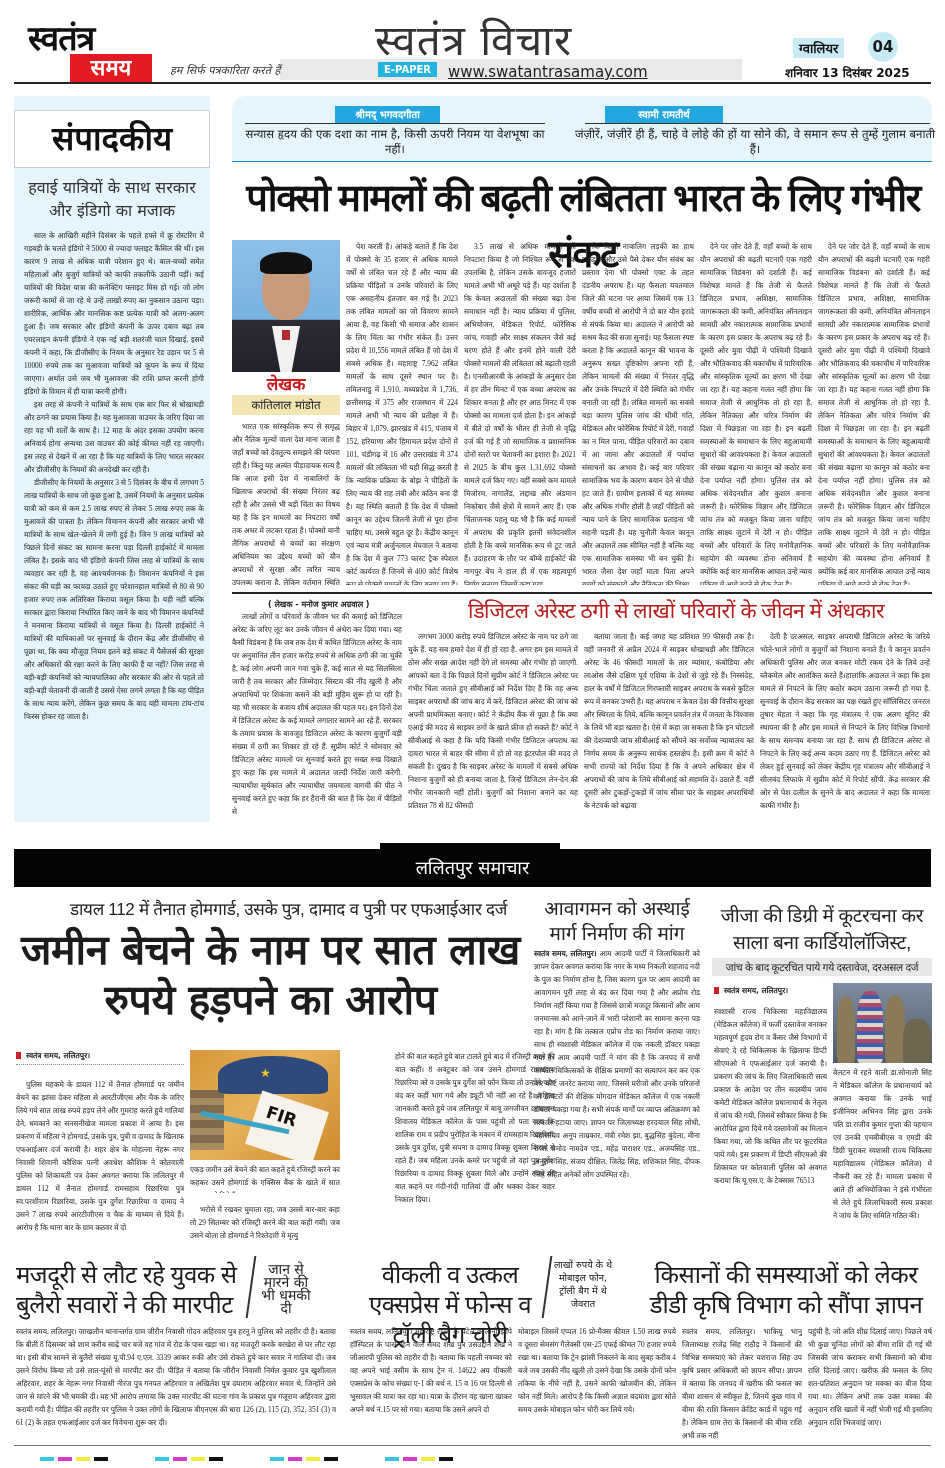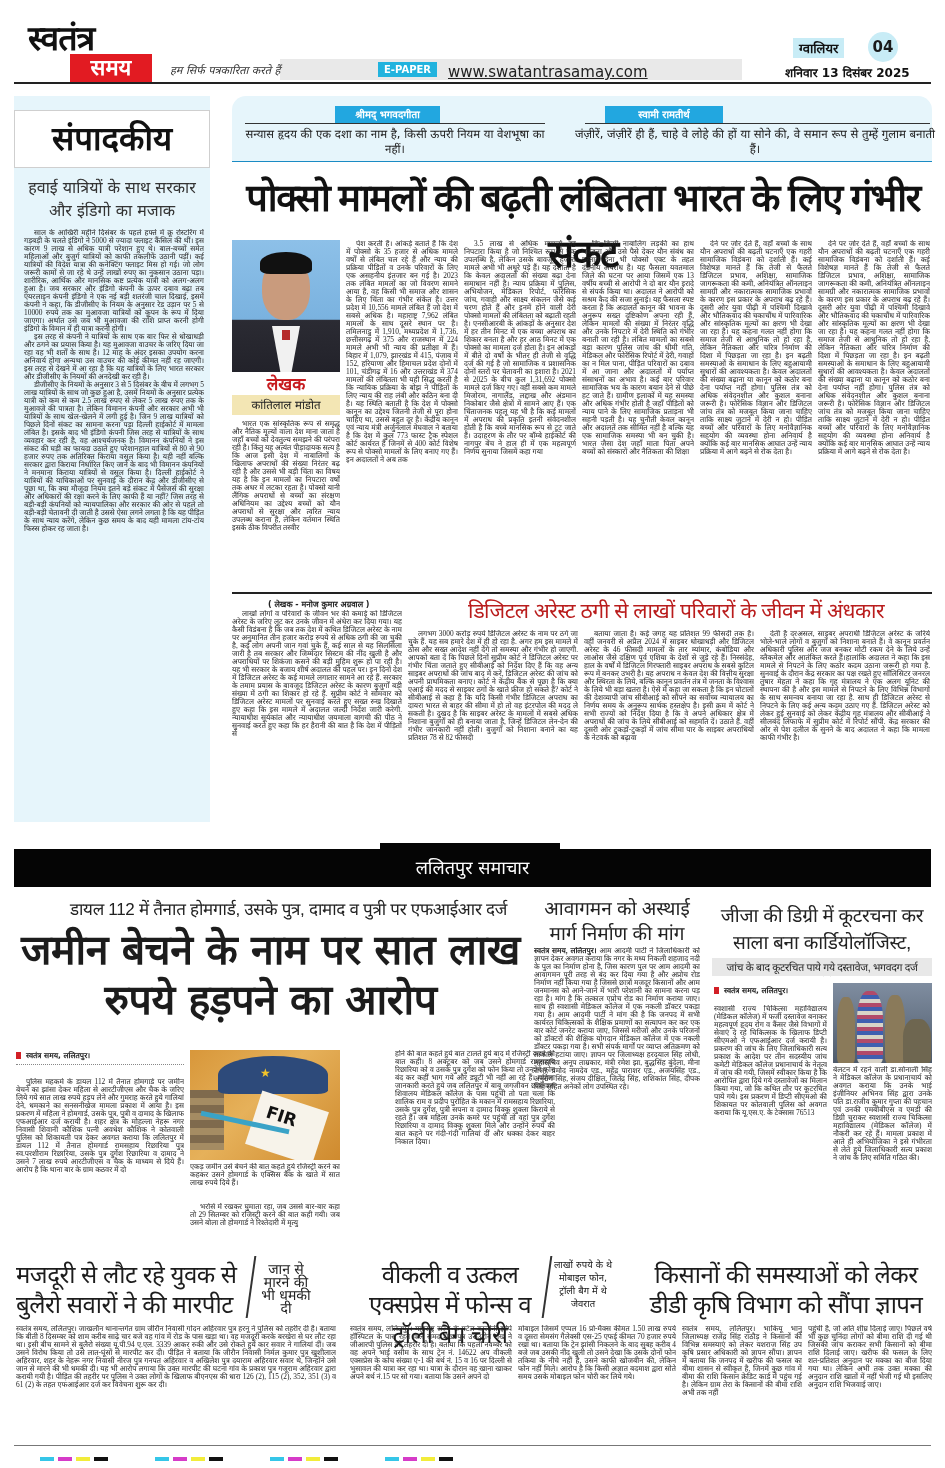--- a/index.html
+++ b/index.html
@@ -1,19 +1,19 @@
 <!DOCTYPE html>
 <html><head>
 <meta charset="utf-8">
 <style>
   * { box-sizing: border-box; margin: 0; padding: 0; }
   html, body { width: 945px; height: 1468px; background: #fff; overflow: hidden; }
   body { font-family: "DejaVu Sans", "Liberation Sans", sans-serif; color: #1a1a1a; position: relative; }
   .abs { position: absolute; }
-  .body-text { font-family: "Liberation Serif", "DejaVu Serif", serif; font-size: 7.4px; line-height: 8px; text-align: justify; color: #222; overflow: hidden; }
+  .body-text { font-family: "Liberation Serif", "DejaVu Serif", serif; font-size: 7.4px; line-height: 13px; text-align: justify; color: #222; overflow: hidden; }
   .body-text p { text-indent: 10px; }
   .cond { font-family: "Liberation Sans Narrow", "Liberation Sans", sans-serif; }
 
   
   #masthead { left: 0; top: 0; width: 945px; height: 84px; }
   .logo-top { left: 28px; top: 14px; font-size: 34px; font-weight: 900; color: #111; letter-spacing: -1px; font-family: "DejaVu Sans", sans-serif; }
   .logo-bottom { left: 70px; top: 54px; width: 82px; height: 28px; background: #e21b22; color: #fff; font-weight: 900; font-size: 22px; text-align: center; line-height: 28px; }
   .tagline { left: 170px; top: 62px; font-size: 11px; font-style: italic; color: #333; font-family: "DejaVu Serif", serif; }
   .tagline-bar { left: 280px; top: 59px; width: 462px; height: 21px; background: #e9e9e9; }
   .main-title { left: 375px; top: 10px; font-size: 42px; color: #333; font-weight: 400; letter-spacing: 1px; }
@@ -86,20 +86,21 @@
   .reg { top: 1457px; height: 4px; }
 </style>
 </head>
 <body>
 
 <div id="masthead" class="abs">
   <div class="abs logo-top">स्वतंत्र</div>
   <div class="abs logo-bottom">समय</div>
   <div class="abs tagline-bar"></div>
   <div class="abs tagline">हम सिर्फ पत्रकारिता करते हैं</div>
+  <div class="abs main-title">स्वतंत्र विचार</div>
   <div class="abs epaper">E-PAPER</div>
   <div class="abs url">www.swatantrasamay.com</div>
   <div class="abs city">ग्वालियर</div>
   <div class="abs pageno">04</div>
   <div class="abs dateline">शनिवार 13 दिसंबर 2025</div>
   <div class="abs rule-top"></div>
 </div>
 
 <div id="editorial" class="abs"></div>
 <div class="abs ed-head">संपादकीय</div>
@@ -194,21 +195,21 @@
 <div class="abs body-text" style="left:366px;top:1050px;width:160px;height:190px;margin-left:29px;">
     <p style="text-indent:0">होने की बात कहते हुये बात टालते हुये बाद में रजिस्ट्री करने की बात कही। 8 अक्टूबर को जब उसने होमगार्ड रामसहाय रिछारिया को व उसके पुत्र दुर्गेश को फोन किया तो उन्होंने फोन बंद कर कहीं भाग गये और ड्यूटी भी नहीं आ रहे हैं। महिला जानकारी करते हुये जब ललितपुर में बाबू जगजीवन छात्रावास शिवालय मेडिकल कॉलेज के पास पहुंची तो पता चला कि शालिक राम व प्रदीप पुरोहित के मकान में रामसहाय रिछारिया, उसके पुत्र दुर्गेश, पुत्री सपना व दामाद विक्कू शुक्ला किराये से रहते हैं। जब महिला उनके कमरे पर पहुंची तो वहां पुत्र दुर्गेश रिछारिया व दामाद विक्कू शुक्ला मिले और उन्होंने रुपये की बात कहने पर गंदी-गंदी गालियां दीं और धक्का देकर बाहर निकाल दिया।</p>
   </div>
 
 <div class="abs avag-head cond">आवागमन को अस्थाई मार्ग निर्माण की मांग</div>
 <div class="abs body-text" style="left:534px;top:947px;width:166px;height:292px;">
   <p style="text-indent:0"><b>स्वतंत्र समय, ललितपुर।</b> <span>आम आदमी पार्टी ने जिलाधिकारी को ज्ञापन देकर अवगत कराया कि नगर के मध्य निकली शहजाद नदी के पुल का निर्माण होना है, जिस कारण पुल पर आम आदमी का आवागमन पूरी तरह से बंद कर दिया गया है और अप्रोच रोड निर्माण नहीं किया गया है जिससे छात्रों मजदूर किसानों और आम जनमानस को आने-जाने में भारी परेशानी का सामना करना पड़ रहा है। मांग है कि तत्काल एप्रोच रोड का निर्माण कराया जाए। साथ ही स्वशासी मेडिकल कॉलेज में एक नकली डॉक्टर पकड़ा गया है। आम आदमी पार्टी ने मांग की है कि जनपद में सभी कार्यरत चिकित्सकों के शैक्षिक प्रमाणों का सत्यापन कर कर एक बार कोर्ट जनरेट कराया जाए, जिससे मरीजों और उनके परिजनों को डॉक्टरों की शैक्षिक योगदान मेडिकल कॉलेज में एक नकली डॉक्टर पकड़ा गया है। सभी संपर्क मार्गों पर व्याप्त अतिक्रमण को तत्काल हटाया जाए। ज्ञापन पर जिलाध्यक्ष हरदयाल सिंह लोधी, महासचिव अनूप ताम्रकार, मंत्री रमेश झा, बुद्धसिंह बुंदेला, मीना राजा, प्रमोद नामदेव एड., महेंद्र पाराशर एड., अजयसिंह एड., अनुराग सिंह, संजय दीक्षित, जितेंद्र सिंह, शशिकांत सिंह, दीपक सिंह सहित अनेकों लोग उपस्थित रहे।</span></p>
 </div>
 
 <div class="abs jija-head cond">जीजा की डिग्री में कूटरचना कर साला बना कार्डियोलॉजिस्ट, अरेस्ट</div>
-<div class="abs jija-sub cond">जांच के बाद कूटरचित पाये गये दस्तावेज, भगवदग दर्ज</div>
+<div class="abs jija-sub cond">जांच के बाद कूटरचित पाये गये दस्तावेज, दरअसल दर्ज</div>
 <div class="abs dateline-sm" style="left:714px;top:985px;"><span class="red-sq"></span><span>स्वतंत्र समय, ललितपुर।</span></div>
 <div class="abs body-text" style="left:714px;top:1005px;width:113px;height:234px;">
     <p style="text-indent:0">स्वशासी राज्य चिकित्सा महाविद्यालय (मेडिकल कॉलेज) में फर्जी दस्तावेज बनाकर महत्वपूर्ण हृदय रोग व कैंसर जैसे विभागों में सेवाएं दे रहे चिकित्सक के खिलाफ डिप्टी सीएमओ ने एफआईआर दर्ज करायी है। प्रकरण की जांच के लिए जिलाधिकारी सत्य प्रकाश के आदेश पर तीन सदस्यीय जांच कमेटी मेडिकल कॉलेज प्रधानाचार्य के नेतृत्व में जांच की गयी, जिसमें स्वीकार किया है कि आरोपित द्वारा दिये गये दस्तावेजों का मिलान किया गया, जो कि कथित तौर पर कूटरचित पाये गये। इस प्रकरण में डिप्टी सीएमओ की शिकायत पर कोतवाली पुलिस को अवगत कराया कि यू.एस.ए. के टेक्सास 76513</p>
   </div>
 <div class="abs police-img">
   <div class="p" style="left:4px;top:14px;width:18px;height:66px;background:#8a7a5a;"></div>
   <div class="p" style="left:24px;top:8px;width:26px;height:72px;background:repeating-linear-gradient(#b14a6a 0 4px,#3f5fb0 4px 8px,#d8d4c8 8px 12px);"></div>
   <div class="p" style="left:52px;top:12px;width:20px;height:68px;background:#8a7a5a;"></div>
   <div class="p" style="left:70px;top:36px;width:28px;height:44px;background:#6e6650;"></div>
 </div>

